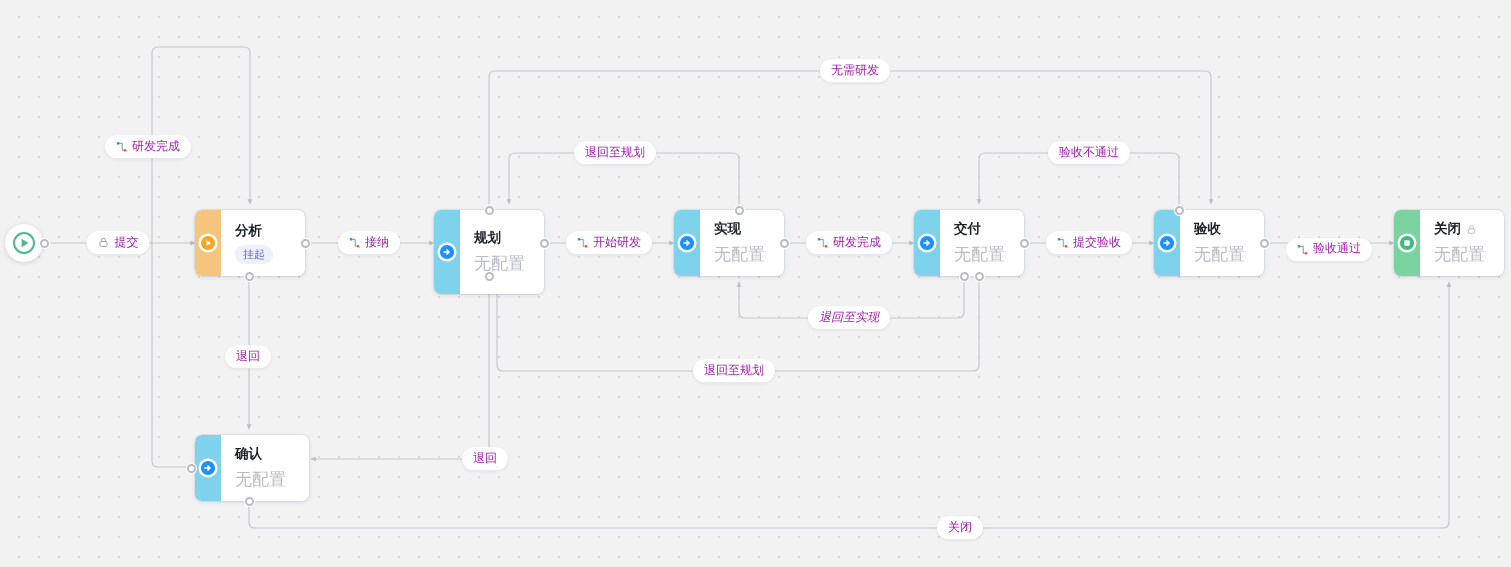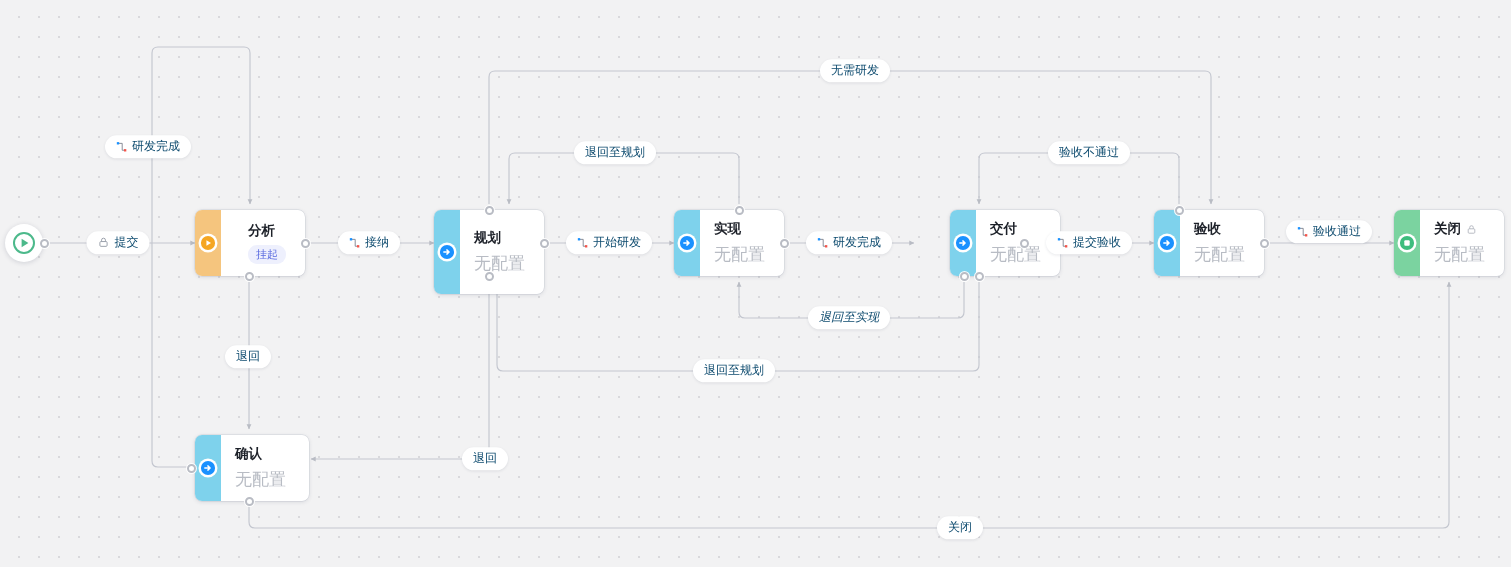--- a/index.html
+++ b/index.html
@@ -113,21 +113,21 @@
     display: flex; align-items: center; justify-content: center;
   }
 
   
   .edge-label {
     position: absolute;
     background: #ffffff;
     border-radius: 13px;
     padding: 4px 11px 5px;
     font-size: 12px;
-    color: #0c4a6e;
+    color: #a21caf;
     white-space: nowrap;
     line-height: 1.2;
     box-shadow: 0 1px 3px rgba(30,40,70,.10);
     display: flex;
     align-items: center;
     gap: 5px;
     transform: translate(-50%,-50%);
   }
   .edge-label .tr-icon { display: inline-block; flex: 0 0 auto; }
 </style>
@@ -175,21 +175,21 @@
   </svg>
 
   <div class="round-node" style="left:5px; top:224px;">
     <svg width="24" height="24" viewBox="0 0 24 24">
       <circle cx="12" cy="12" r="10" fill="none" stroke="#4cb98b" stroke-width="2"></circle>
       <path d="M9.6 7.8 L16.4 12 L9.6 16.2 Z" fill="#4cb98b"></path>
     </svg>
   </div>
   <div class="port" style="left:40px; top:238.5px;"></div>
 
-  <div class="node" style="left:195px; top:210px; width:110px; height:66px;gap:13px;">
+  <div class="node" style="left:195px; top:210px; width:110px; height:66px;">
     <div class="node-strip orange">
       <span class="strip-icon">
         <svg width="17" height="17" viewBox="0 0 24 24">
           <circle cx="12" cy="12" r="10" fill="#f5a623"></circle>
           <path d="M9.8 8 L16.2 12 L9.8 16 Z" fill="#ffffff"></path>
         </svg>
       </span>
     </div>
     <div class="node-body">
       <div class="node-title">
@@ -233,21 +233,21 @@
     <div class="node-body">
       <div class="node-title">
         <span>实现</span>
       </div>
       <div class="node-sub">无配置</div>
     </div>
   </div>
   <div class="port" style="left:734.5px; top:205.5px;"></div>
   <div class="port" style="left:779.5px; top:238.5px;"></div>
 
-  <div class="node" style="left:914px; top:210px; width:110px; height:66px;margin-left:36px;">
+  <div class="node" style="left:914px; top:210px; width:110px; height:66px;">
     <div class="node-strip blue">
       <span class="strip-icon">
         <svg width="17" height="17" viewBox="0 0 24 24">
           <circle cx="12" cy="12" r="10" fill="#1a91ff"></circle>
           <path d="M7.5 12 H14.5 M11.8 9 L15 12 L11.8 15" fill="none" stroke="#ffffff" stroke-width="2" stroke-linecap="round" stroke-linejoin="round"></path>
         </svg>
       </span>
     </div>
     <div class="node-body">
       <div class="node-title">
@@ -365,21 +365,21 @@
 
   <div class="edge-label" style="left:1089px; top:243px;">
     <svg class="tr-icon" width="11" height="11" viewBox="0 0 16 16">
       <path d="M3 3 H9 V13 H13.5" fill="none" stroke="#7a808c" stroke-width="1.3"></path>
       <rect x="1.2" y="1.2" width="3.4" height="3.4" fill="#1a91ff"></rect>
       <rect x="11.6" y="11.4" width="3.4" height="3.4" fill="#f5534a"></rect>
     </svg>
     <span>提交验收</span>
   </div>
 
-  <div class="edge-label" style="left:1329px; top:232px;">
+  <div class="edge-label" style="left:1329px; top:250px;font-family:Liberation Mono, monospace;">
     <svg class="tr-icon" width="11" height="11" viewBox="0 0 16 16">
       <path d="M3 3 H9 V13 H13.5" fill="none" stroke="#7a808c" stroke-width="1.3"></path>
       <rect x="1.2" y="1.2" width="3.4" height="3.4" fill="#1a91ff"></rect>
       <rect x="11.6" y="11.4" width="3.4" height="3.4" fill="#f5534a"></rect>
     </svg>
     <span>验收通过</span>
   </div>
 
   <div class="edge-label" style="left:855px; top:71px;">
     <span>无需研发</span>

